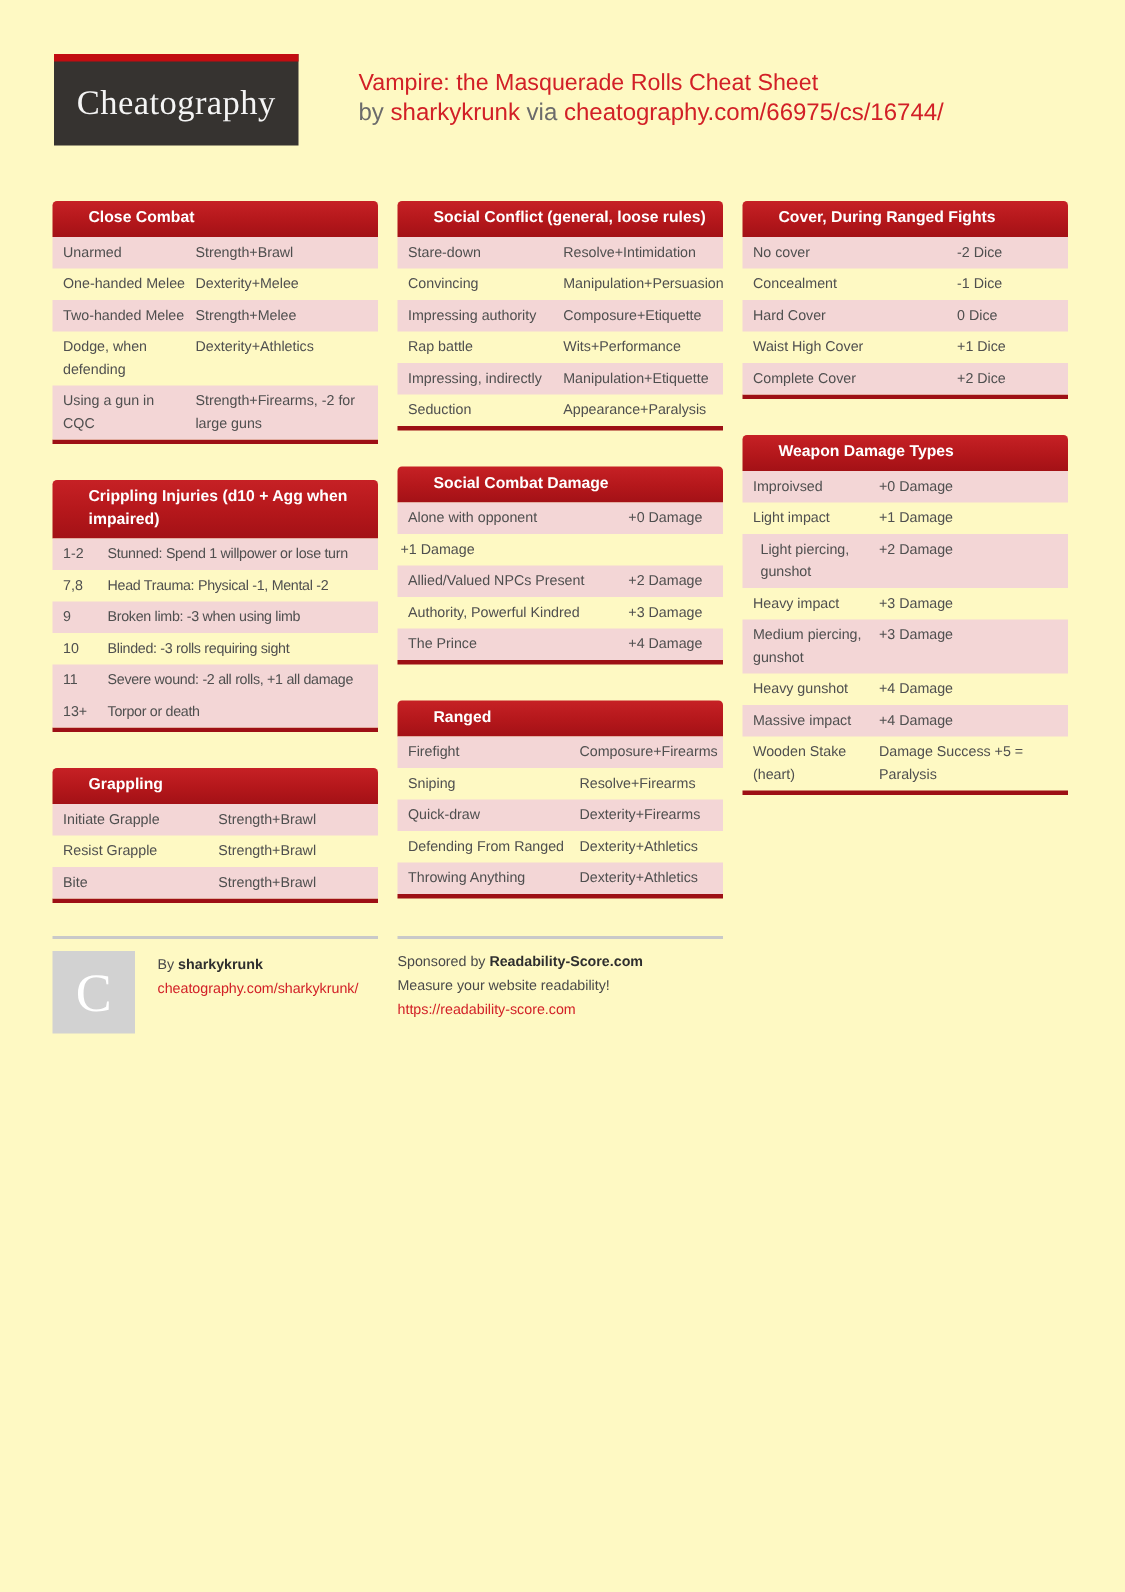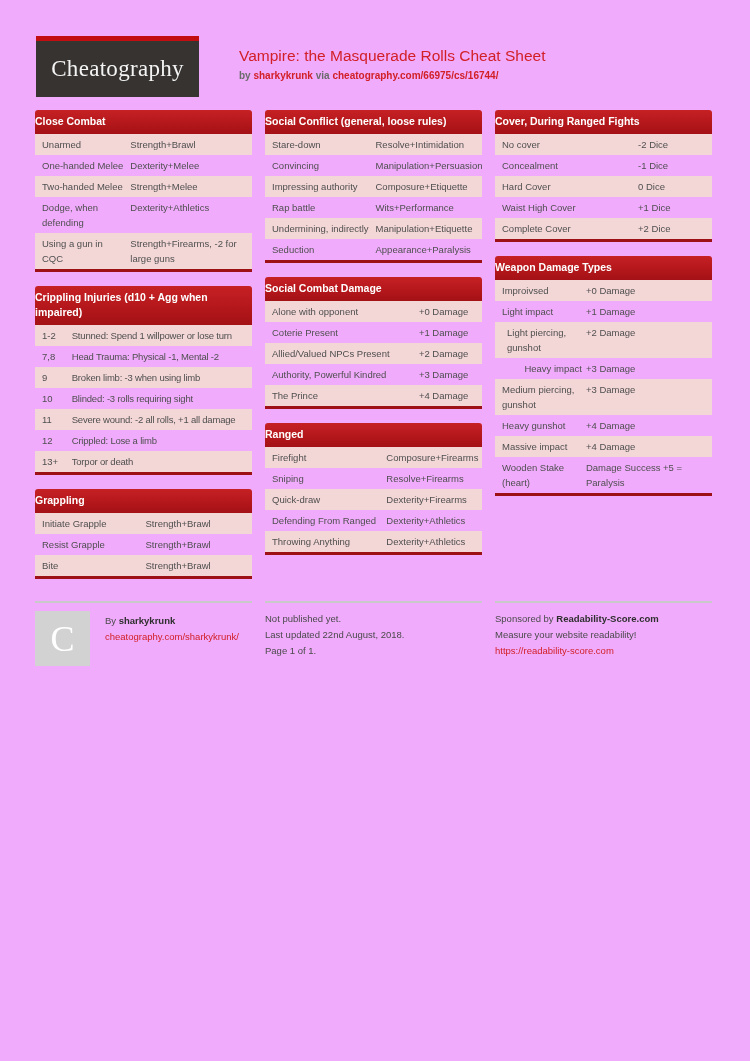--- a/index.html
+++ b/index.html
@@ -1,37 +1,37 @@
 <!DOCTYPE html>
 <html><head>
 <meta charset="utf-8">
 <style>
   * { margin:0; padding:0; box-sizing:border-box; }
   html,body { background:#ffffff; }
   body { font-family:"Liberation Sans", sans-serif; }
-  .page { position:relative; width:750px; height:1061px; background:#f0abfc; overflow:hidden; }
+  .page { position:relative; width:750px; height:1061px; background:#fef9c3; overflow:hidden; }
 
   
   .hdr { display:flex; align-items:flex-start; padding:36px 39px 0 36px; }
   .logo { width:163px; height:61px; background:#363330; position:relative; flex:0 0 auto; cursor:pointer; }
   .logo-bar { position:absolute; top:0; left:0; right:0; height:5px; background:#c20d11; }
   .logo-text { position:absolute; top:5px; left:0; right:0; bottom:0; display:flex; align-items:center; justify-content:center;
                color:#f4f4f4; font-family:"Liberation Serif", serif; font-size:23px; letter-spacing:.3px; }
   .title-block { padding-left:8px; padding-top:10px;margin-left:32px; }
   .page-title { color:#d22027; font-size:15.5px; font-weight:normal; line-height:19px; }
-  .byline { margin-top:3px; font-size:10px; color:#6b6b6b; line-height:15px;font-weight:bold; }
+  .byline { margin-top:3px; font-size:16px; color:#6b6b6b; line-height:15px; }
   .byline a { color:#d22027; text-decoration:none; cursor:pointer; }
 
   
   .columns { display:flex; gap:13px; margin:13px 39px 0 35px; align-items:flex-start; }
   .col { width:217px; flex:0 0 auto; }
   .card { margin-bottom:14px; border-bottom:3px solid #9d1015; }
   .card-header { background:linear-gradient(180deg,#c62125 0%, #b4171b 55%, #a31116 100%);
                  color:#ffffff; font-weight:bold; font-size:10.5px; line-height:15px;
-                 padding:4px 8px 5px 0; border-radius:3px 3px 0 0; }
+                 padding:4px 8px 5px 24px; border-radius:3px 3px 0 0;margin-top:24px; }
   .row { display:flex; align-items:flex-start; }
   .row.alt { background:#f3d6d6; }
   .cell { font-size:9.5px; line-height:15px; color:#4f4f4f; padding:3px 2px 3px 7px; }
   .cell-v { padding-left:2px; padding-right:3px; }
   .tight .cell-v { letter-spacing:-0.2px; }
 
   
   .footer { display:flex; gap:13px; margin:8px 39px 0 35px; align-items:flex-start; }
   .fcol { width:217px; flex:0 0 auto; border-top:2px solid #c9c9c9; padding-top:8px;
           font-size:9.5px; color:#4a4a4a; line-height:16px; }
@@ -98,24 +98,20 @@
             <div class="cell cell-v" style="width: 84%;">Broken limb: -3 when using limb</div>
           </div>
           <div class="row">
             <div class="cell cell-l" style="width: 16%;">10</div>
             <div class="cell cell-v" style="width: 84%;">Blinded: -3 rolls requiring sight</div>
           </div>
           <div class="row alt">
             <div class="cell cell-l" style="width: 16%;">11</div>
             <div class="cell cell-v" style="width: 84%;">Severe wound: -2 all rolls, +1 all damage</div>
           </div>
-          <div class="row">
-            <div class="cell cell-l" style="width: 16%;">12</div>
-            <div class="cell cell-v" style="width: 84%;">Crippled: Lose a limb</div>
-          </div>
           <div class="row alt">
             <div class="cell cell-l" style="width: 16%;">13+</div>
             <div class="cell cell-v" style="width: 84%;">Torpor or death</div>
           </div>
         </section>
         <section class="card">
           <div class="card-header">Grappling</div>
           <div class="row alt">
             <div class="cell cell-l" style="width: 50%;">Initiate Grapple</div>
             <div class="cell cell-v" style="width: 50%;">Strength+Brawl</div>
@@ -143,36 +139,35 @@
           </div>
           <div class="row alt">
             <div class="cell cell-l" style="width: 50%;">Impressing authority</div>
             <div class="cell cell-v" style="width: 50%;">Composure+Etiquette</div>
           </div>
           <div class="row">
             <div class="cell cell-l" style="width: 50%;">Rap battle</div>
             <div class="cell cell-v" style="width: 50%;">Wits+Performance</div>
           </div>
           <div class="row alt">
-            <div class="cell cell-l" style="width: 50%;">Undermining, indirectly</div>
+            <div class="cell cell-l" style="width: 50%;">Impressing, indirectly</div>
             <div class="cell cell-v" style="width: 50%;">Manipulation+Etiquette</div>
           </div>
           <div class="row">
             <div class="cell cell-l" style="width: 50%;">Seduction</div>
             <div class="cell cell-v" style="width: 50%;">Appearance+Paralysis</div>
           </div>
         </section>
         <section class="card">
           <div class="card-header">Social Combat Damage</div>
           <div class="row alt">
             <div class="cell cell-l" style="width: 70%;">Alone with opponent</div>
             <div class="cell cell-v" style="width: 30%;">+0 Damage</div>
           </div>
           <div class="row">
-            <div class="cell cell-l" style="width: 70%;">Coterie Present</div>
             <div class="cell cell-v" style="width: 30%;">+1 Damage</div>
           </div>
           <div class="row alt">
             <div class="cell cell-l" style="width: 70%;">Allied/Valued NPCs Present</div>
             <div class="cell cell-v" style="width: 30%;">+2 Damage</div>
           </div>
           <div class="row">
             <div class="cell cell-l" style="width: 70%;">Authority, Powerful Kindred</div>
             <div class="cell cell-v" style="width: 30%;">+3 Damage</div>
           </div>
@@ -237,21 +232,21 @@
           </div>
           <div class="row">
             <div class="cell cell-l" style="width: 41%;">Light impact</div>
             <div class="cell cell-v" style="width: 59%;">+1 Damage</div>
           </div>
           <div class="row alt">
             <div class="cell cell-l" style="width: 41%; padding-left: 12px;">Light piercing, gunshot</div>
             <div class="cell cell-v" style="width: 59%;">+2 Damage</div>
           </div>
           <div class="row">
-            <div class="cell cell-l" style="width: 41%; text-align: right;">Heavy impact</div>
+            <div class="cell cell-l" style="width: 41%;">Heavy impact</div>
             <div class="cell cell-v" style="width: 59%;">+3 Damage</div>
           </div>
           <div class="row alt">
             <div class="cell cell-l" style="width: 41%;">Medium piercing, gunshot</div>
             <div class="cell cell-v" style="width: 59%;">+3 Damage</div>
           </div>
           <div class="row">
             <div class="cell cell-l" style="width: 41%;">Heavy gunshot</div>
             <div class="cell cell-v" style="width: 59%;">+4 Damage</div>
           </div>
@@ -271,24 +266,19 @@
     <div class="fcol fleft">
       <div class="avatar">
           <span>C</span>
         </div>
       <div class="fleft-text">
         <div><span>By</span> <span class="b">sharkykrunk</span></div>
         <div><a>cheatography.com/sharkykrunk/</a></div>
       </div>
     </div>
     <div class="fcol">
-      <div>Not published yet.</div>
-      <div>Last updated 22nd August, 2018.</div>
-      <div>Page 1 of 1.</div>
-    </div>
-    <div class="fcol">
       <div><span>Sponsored by</span> <span class="b">Readability-Score.com</span></div>
       <div>Measure your website readability!</div>
       <div><a>https://readability-score.com</a></div>
     </div>
   </div>
 
 </div>
 
 </body></html>

